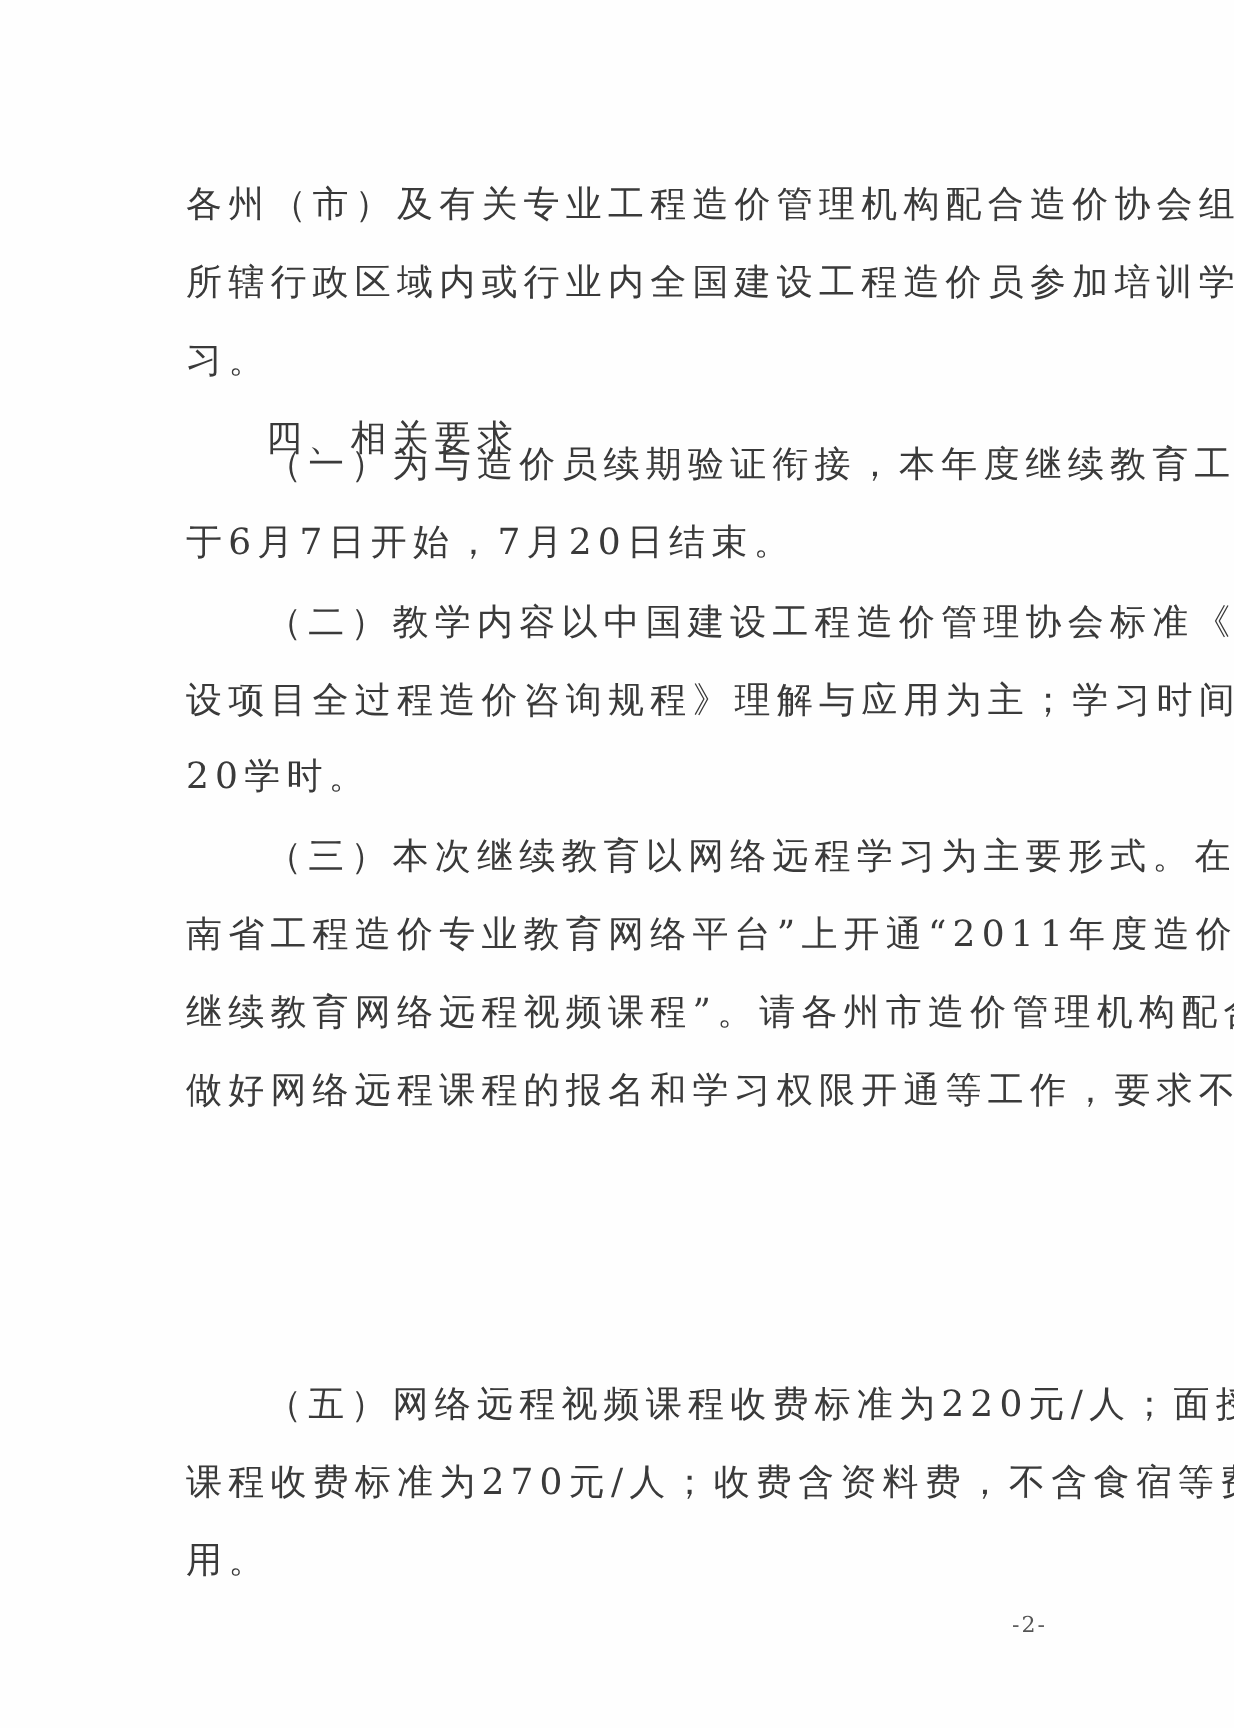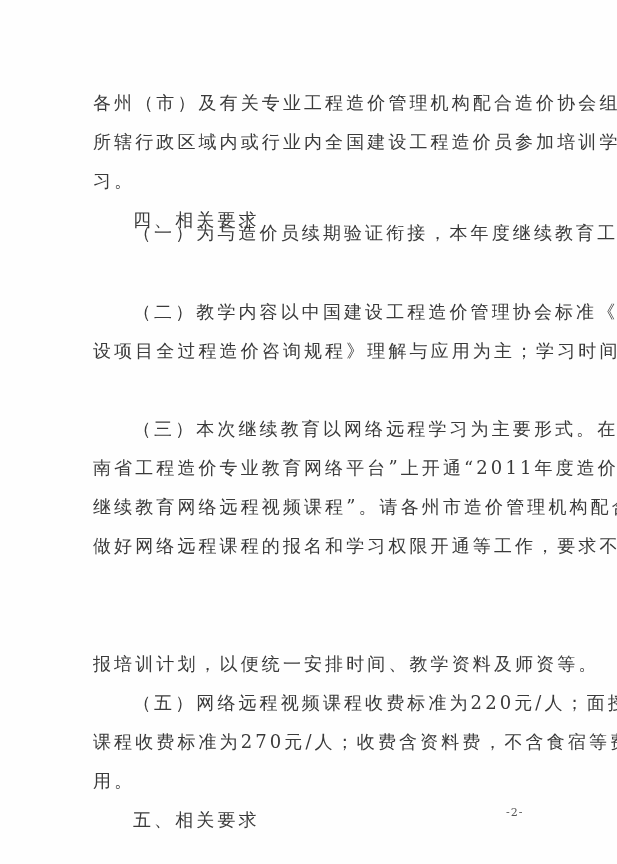--- a/index.html
+++ b/index.html
@@ -46,31 +46,31 @@
 
 <div class="page">
 
   <div class="line" style="top:92px">各州（市）及有关专业工程造价管理机构配合造价协会组织</div>
   <div class="line" style="top:131px">所辖行政区域内或行业内全国建设工程造价员参加培训学</div>
   <div class="line" style="top:170px">习。</div>
 
   <div class="line heading" style="top:209px">四、相关要求</div>
 
   <div class="line indent" style="top:221px;top:222px">（一）为与造价员续期验证衔接，本年度继续教育工作</div>
+  <div class="line" style="top:261px">于6月7日开始，7月20日结束。</div>
 
   <div class="line indent" style="top:301px">（二）教学内容以中国建设工程造价管理协会标准《建</div>
   <div class="line" style="top:340px">设项目全过程造价咨询规程》理解与应用为主；学习时间为</div>
+  <div class="line" style="top:378px">20学时。</div>
 
   <div class="line indent" style="top:418px">（三）本次继续教育以网络远程学习为主要形式。在“云</div>
   <div class="line" style="top:457px">南省工程造价专业教育网络平台”上开通“2011年度造价员</div>
   <div class="line" style="top:496px">继续教育网络远程视频课程”。请各州市造价管理机构配合</div>
   <div class="line" style="top:535px">做好网络远程课程的报名和学习权限开通等工作，要求不得</div>
 
-  <div class="line" style="top:653px">报培训计划，以便统一安排时间、教学资料及师资等。</div>
 
   <div class="line indent" style="top:692px">（五）网络远程视频课程收费标准为220元/人；面授</div>
   <div class="line" style="top:731px">课程收费标准为270元/人；收费含资料费，不含食宿等费</div>
   <div class="line" style="top:770px">用。</div>
 
-  <div class="line heading" style="top:809px">五、相关要求</div>
 
   <div class="page-number">-2-</div>
 </div>
 
 </body></html>

